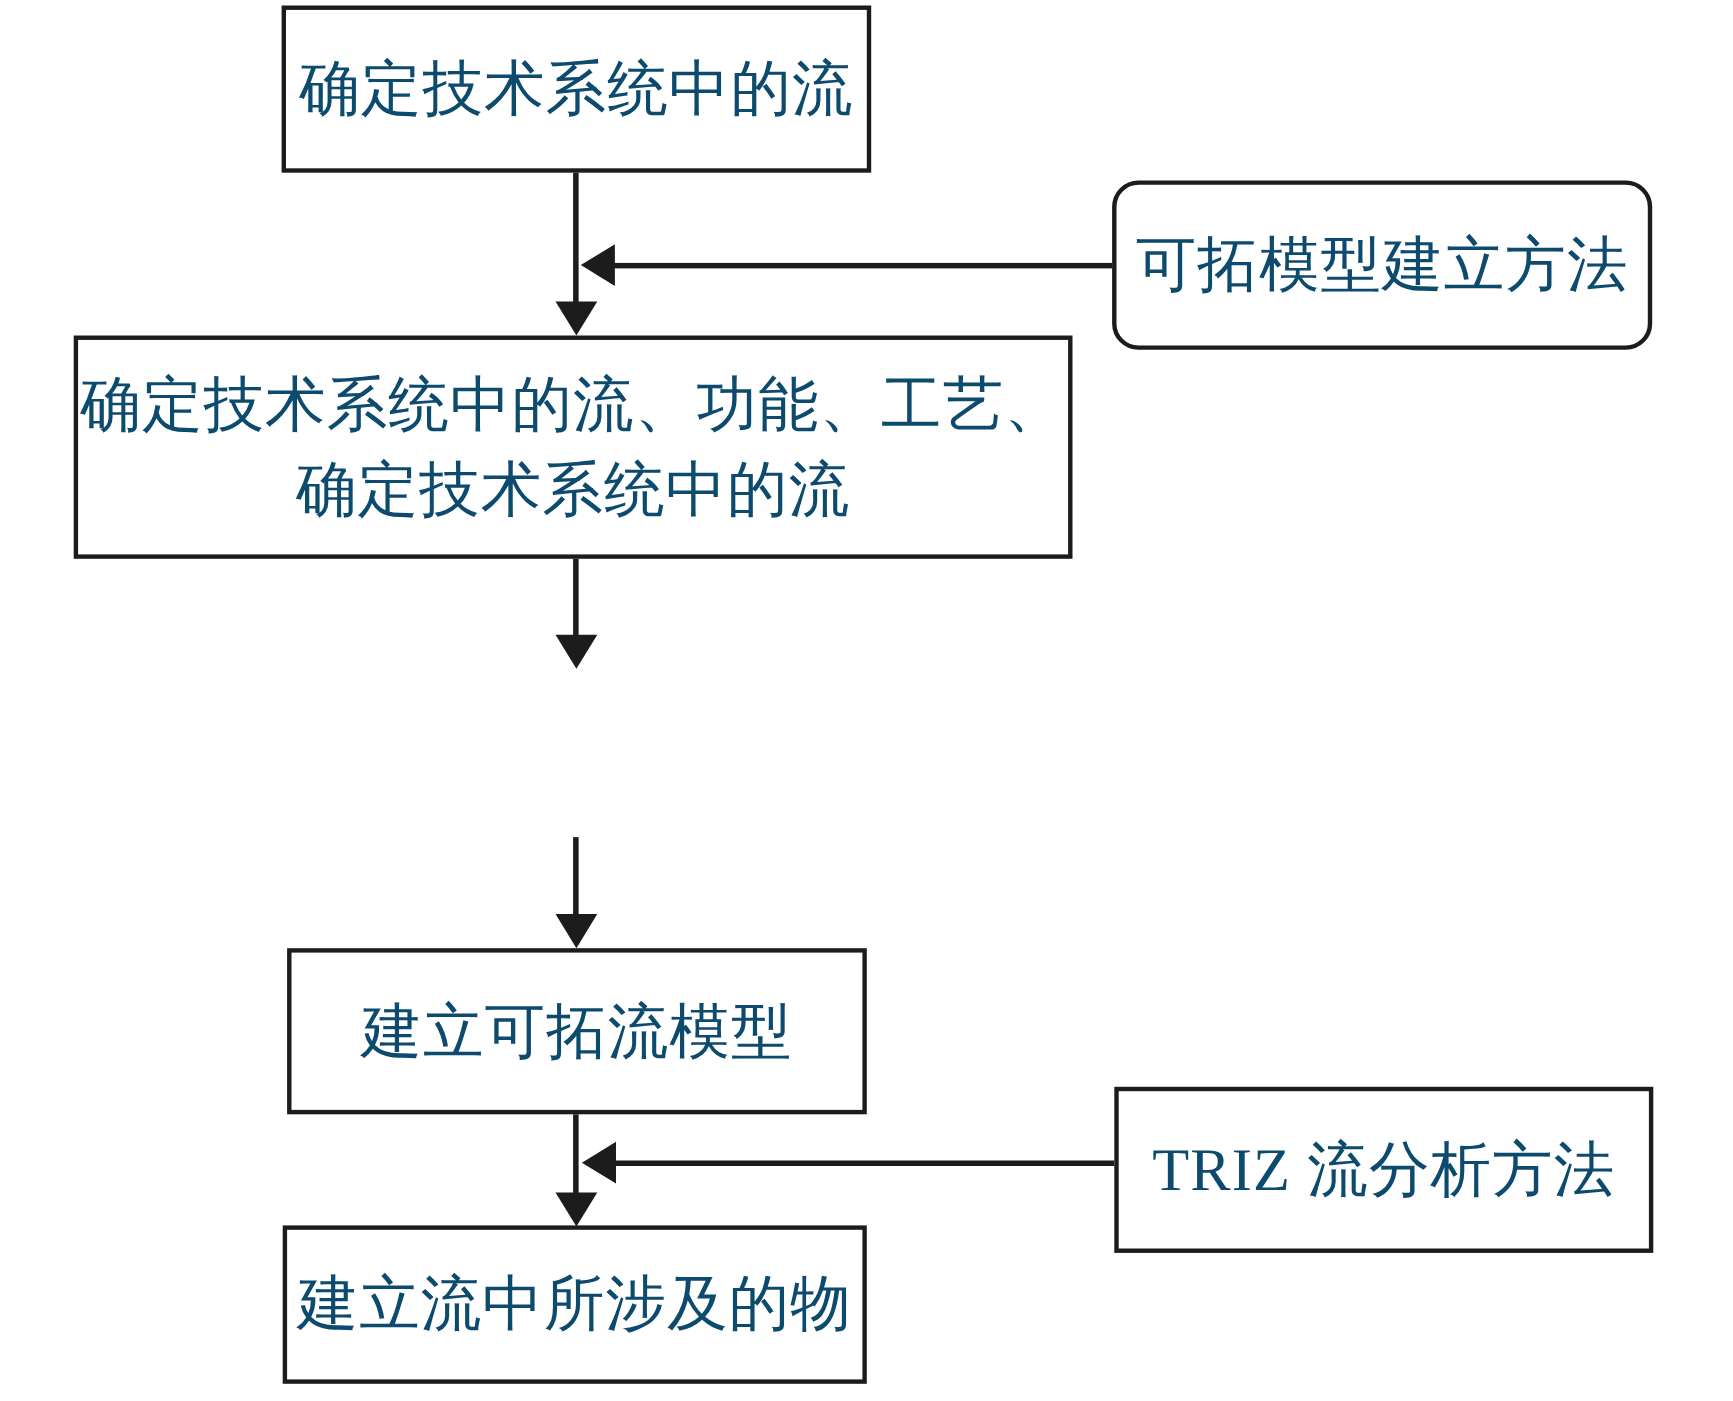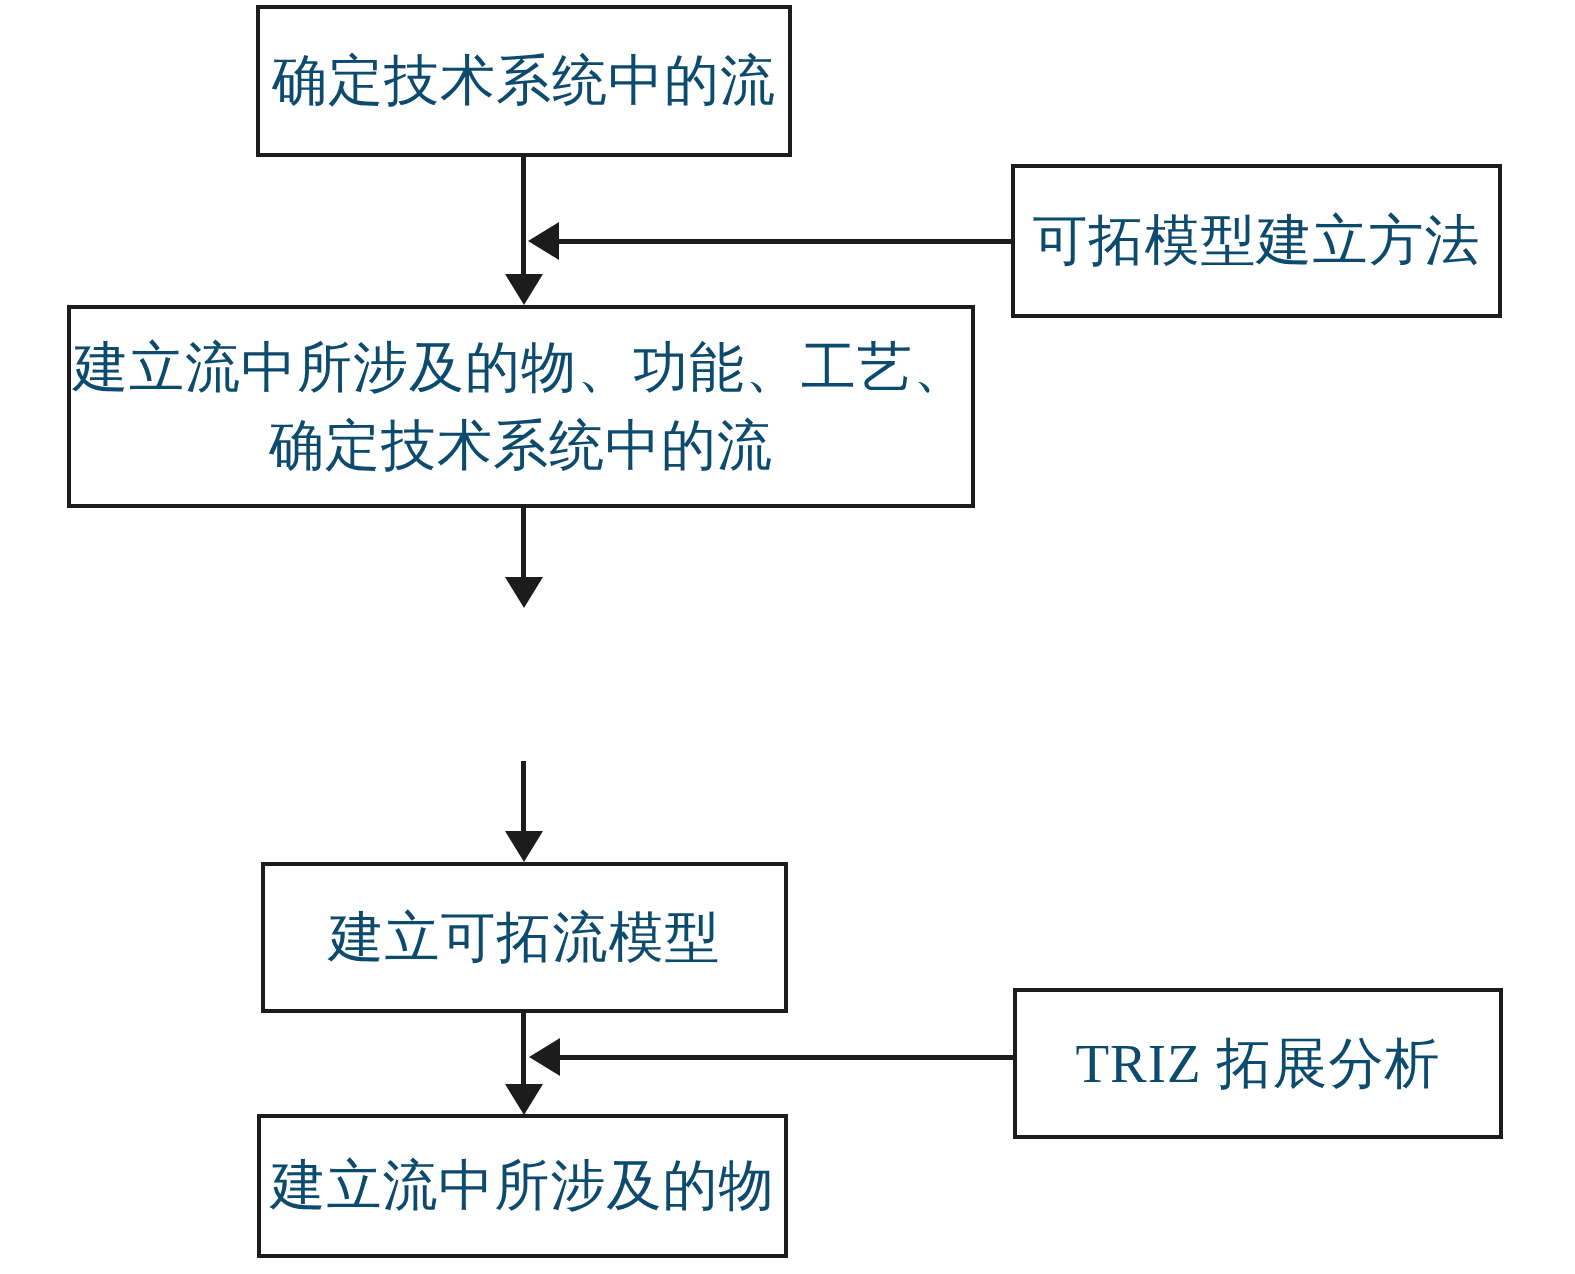--- a/index.html
+++ b/index.html
@@ -60,36 +60,36 @@
 </style>
 </head>
 <body>
 
 <div id="stage">
 
   <div class="box" style="left:256px; top:5px; width:536px; height:152px;">
     <span>确定技术系统中的流</span>
   </div>
 
-  <div class="box" style="left:1011px; top:164px; width:491px; height:154px;">
+  <div class="box" style="left:1011px; top:164px; width:491px; height:154px;border-radius:24px;">
     <span>可拓模型建立方法</span>
   </div>
 
   <div class="box" style="left:67px; top:305px; width:908px; height:203px; line-height:78px;">
-    <span>建立流中所涉及的物、功能、工艺、</span>
+    <span>确定技术系统中的流、功能、工艺、</span>
     <span>确定技术系统中的流</span>
   </div>
 
 
   <div class="box" style="left:261px; top:862px; width:527px; height:151px;">
     <span>建立可拓流模型</span>
   </div>
 
   <div class="box" style="left:1013px; top:988px; width:490px; height:151px;">
-    <span>TRIZ 拓展分析</span>
+    <span>TRIZ 流分析方法</span>
   </div>
 
   <div class="box" style="left:257px; top:1114px; width:531px; height:144px;">
     <span>建立流中所涉及的物</span>
   </div>
 
   <div class="vline" style="left:521px; top:157px; height:120px;"></div>
   <div class="arrow-down" style="left:505px; top:274px;"></div>
 
   <div class="hline" style="left:557px; top:239px; width:454px;"></div>

